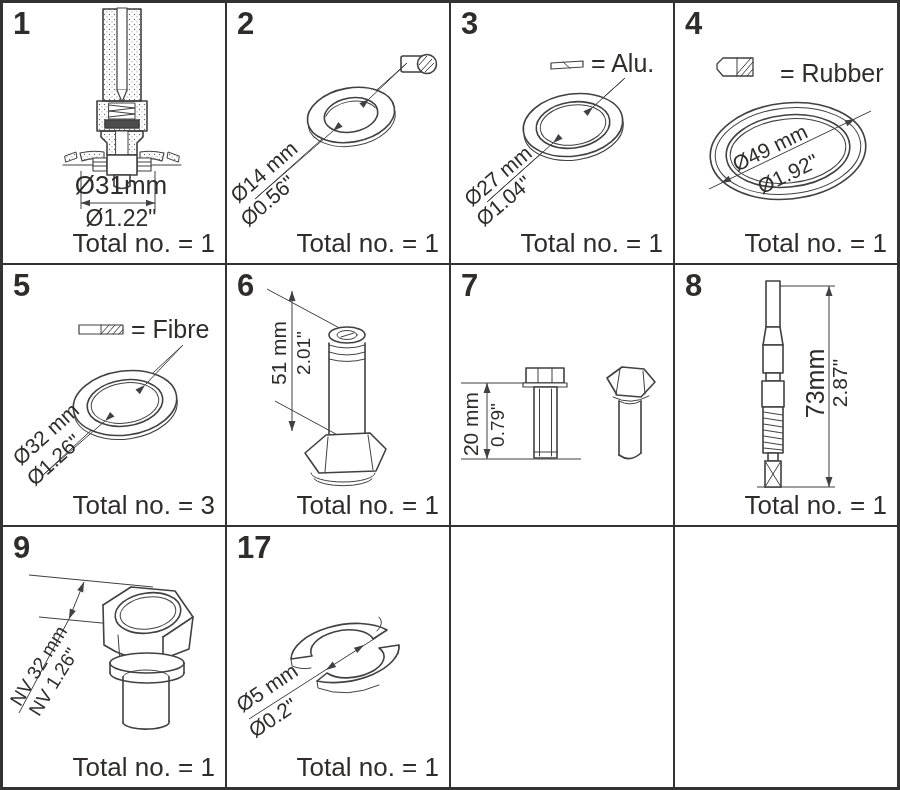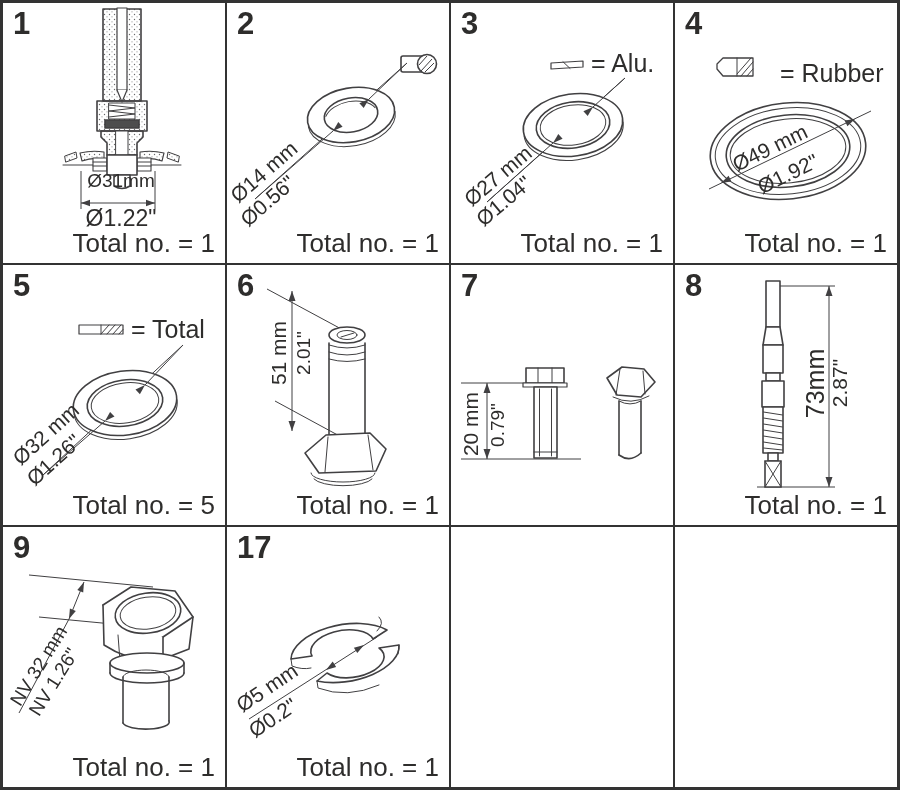--- a/index.html
+++ b/index.html
@@ -56,21 +56,21 @@
         <path d="M111,172 L127,172 L127,183 Q119,188 111,183 Z" class="wf"></path>
       </g>
       <g>
         <line class="thin" x1="78" y1="168" x2="78" y2="206"></line>
         <line class="thin" x1="152" y1="168" x2="152" y2="206"></line>
         <line class="thin" x1="78" y1="200" x2="152" y2="200"></line>
         <polygon class="ah" points="78,200 87,196.8 87,203.2"></polygon>
         <polygon class="ah" points="152,200 143,196.8 143,203.2"></polygon>
       </g>
     </svg>
-    <div class="dim" style="left:53px;top:167px;width:130px;font-size:19px;">Ø31mm</div>
+    <div class="dim" style="left:53px;top:167px;width:130px;font-size:26px;">Ø31mm</div>
     <div class="dim" style="left:53px;top:202px;width:130px;font-size:23px;">Ø1.22"</div>
     <div class="total">Total no. = 1</div>
   </div>
 
   <div class="cell">
     <div class="num">2</div>
     <svg viewBox="0 0 222 260" preserveAspectRatio="none">
       <g>
         <rect x="174" y="53" width="28" height="16" rx="2" class="ln wf" stroke-width="1.3"></rect>
         <circle cx="200" cy="61" r="9.5" class="ln wf" stroke-width="1.3"></circle>
@@ -155,24 +155,24 @@
         <ellipse cx="122" cy="138" rx="52" ry="32" class="wf"></ellipse>
         <path class="thin" d="M70,142 A52,32 0 0 0 174,142"></path>
         <ellipse cx="122" cy="138" rx="38" ry="23" class="wf"></ellipse>
         <ellipse cx="122" cy="138" rx="34" ry="20" class="thin"></ellipse>
       </g>
       <line class="thin" x1="40" y1="210" x2="102" y2="156"></line>
       <line class="thin" x1="142" y1="120" x2="180" y2="80"></line>
       <polygon class="ah" points="142,120 136.9,129.2 132.5,124.5"></polygon>
       <polygon class="ah" points="102,156 111.5,151.6 107.1,146.9"></polygon>
     </svg>
-    <div class="legend" style="left:128px;top:50px;">= Total</div>
+    <div class="legend" style="left:128px;top:50px;">= Fibre</div>
     <div class="dim" style="left:-3px;top:157px;width:92px;transform:rotate(-42deg);">Ø32 mm</div>
     <div class="dim" style="left:5px;top:183px;width:92px;transform:rotate(-42deg);">Ø1.26"</div>
-    <div class="total">Total no. = 5</div>
+    <div class="total">Total no. = 3</div>
   </div>
 
   <div class="cell">
     <div class="num">6</div>
     <svg viewBox="0 0 222 260" preserveAspectRatio="none">
       <line class="thin" x1="40" y1="24" x2="118" y2="66"></line>
       <line class="thin" x1="48" y1="136" x2="118" y2="174"></line>
       <line class="thin" x1="65" y1="26" x2="65" y2="166"></line>
       <polygon class="ah" points="65,26 61.5,36 68.5,36"></polygon>
       <polygon class="ah" points="65,166 61.5,156 68.5,156"></polygon>

